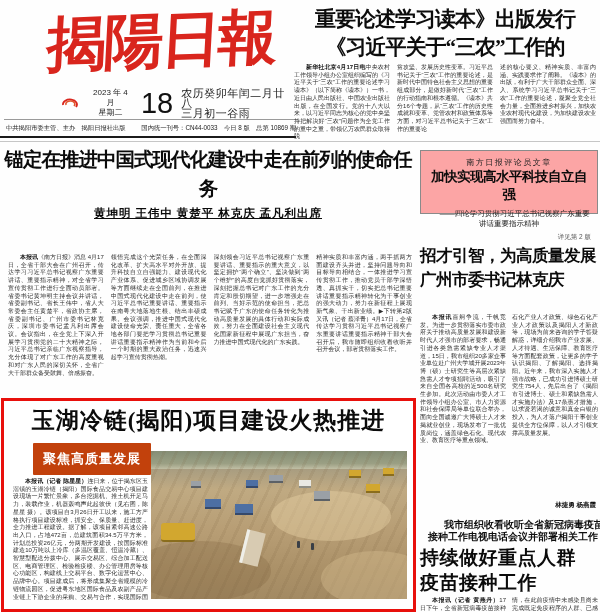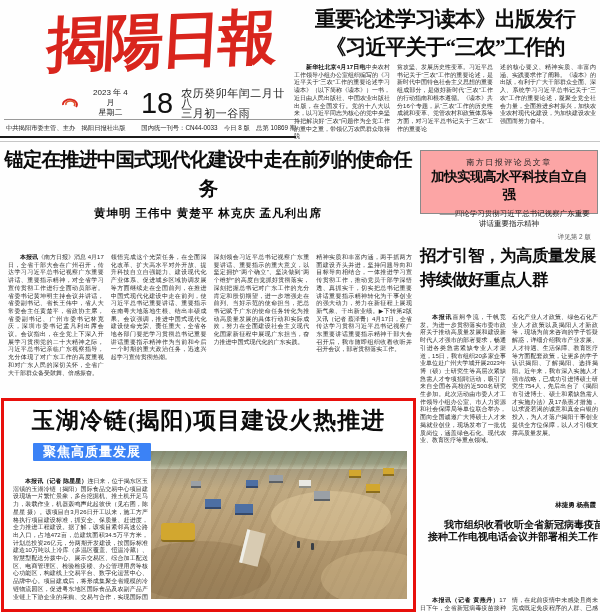--- a/index.html
+++ b/index.html
@@ -31,21 +31,21 @@
 
   
   .tr-head{position:absolute;left:292px;top:6px;width:306px;text-align:center;
       font-size:21px;font-weight:900;line-height:27.5px;color:#0c0c0c;letter-spacing:-1px;}
   .tr-body{position:absolute;left:294px;top:64px;width:302px;height:76px;}
 
   
   .main-head{position:absolute;left:0;top:145px;width:416px;text-align:center;color:#0b0b0b;}
   .main-kicker{font-size:13px;font-weight:bold;letter-spacing:0;}
   .main-h1{font-size:19.5px;font-weight:900;line-height:29px;letter-spacing:-1px;}
-  .main-byline{font-size:11.5px;font-weight:bold;letter-spacing:1px;margin-top:3px;}
+  .main-byline{font-size:11.5px;font-weight:bold;letter-spacing:1px;margin-top:3px;text-decoration:underline;}
   .main-body{position:absolute;left:8px;top:254px;width:404px;height:140px;}
 
   
   .commentary{position:absolute;left:420px;top:150px;width:178px;height:64px;
       border:1px solid #8a8a8a;box-sizing:border-box;padding:6px 6px 0 6px;background:#fca5a5;}
   .commentary-kicker{text-align:center;font-size:8px;letter-spacing:1.5px;color:#222;}
   .commentary-h{text-align:center;font-size:13.5px;font-weight:900;letter-spacing:-.5px;
       color:#0b0b0b;}
   .commentary-sub{font-size:7.5px;line-height:10px;margin-top:5px;text-indent:1.5em;color:#222;text-align:center;}
   .commentary-note{text-align:right;font-size:6.5px;color:#555;margin-top:4px;}
@@ -62,22 +62,22 @@
       line-height:11.5px;color:#101010;text-indent:1.6em;font-weight:bold;}
   .vaccine-h{position:absolute;left:420px;top:545px;width:178px;font-size:19px;
       font-weight:900;line-height:25px;color:#0b0b0b;letter-spacing:.5px;}
   .vaccine-body{position:absolute;left:420px;top:597px;width:178px;height:15px;}
 
   
   .yuhu-box{position:absolute;left:1px;top:398px;width:409px;height:208px;
       border:3px solid #e8100c;background:#fff;box-sizing:content-box;}
   .yuhu-h{margin-top:4px;text-align:center;font-size:23px;font-weight:900;
       letter-spacing:1px;color:#0b0b0b;}
-  .yuhu-badge{position:absolute;left:29px;top:42px;background:#3b82f6;color:#fff;
-      font-size:13px;font-weight:bold;letter-spacing:1px;padding:0 10px;border-radius:1px;}
+  .yuhu-badge{position:absolute;left:29px;top:42px;background:#c2410c;color:#fff;
+      font-size:13px;font-weight:bold;letter-spacing:1px;padding:7px 10px;border-radius:1px;}
   .yuhu-body{position:absolute;left:9px;top:77px;width:135px;height:122px;}
   .yuhu-body p{text-indent:2em;margin:0;height:100%;overflow:hidden;}
 
   
   .photo{position:absolute;left:147px;top:50px;width:256px;height:148px;overflow:hidden;
       background:linear-gradient(180deg,#8e9480 0%,#a39a80 9%,#c0aa82 26%,#b79d74 55%,#aa9067 82%,#a38a63 100%);}
   .photo .haze{position:absolute;left:0;top:0;width:100%;height:18px;
       background:linear-gradient(180deg,#848d74,#9aa084 70%,#c3c2a8);opacity:.9;}
   .photo .tracks{position:absolute;inset:0;
       background:repeating-linear-gradient(115deg,rgba(120,95,60,.12) 0 3px,rgba(0,0,0,0) 3px 11px);}
@@ -146,29 +146,33 @@
 
   <div class="commentary">
     <div class="commentary-kicker">南方日报评论员文章</div>
     <div class="commentary-h serif">加快实现高水平科技自立自强</div>
     <div class="commentary-sub serif">——四论学习贯彻习近平总书记视察广东重要讲话重要指示精神</div>
     <div class="commentary-note">详见第 2 版</div>
   </div>
 
   <div class="talent-h serif">
     <div>招才引智，为高质量发展</div>
-    <div>持续做好重点人群</div>
+    <div>广州市委书记林克庆</div>
   </div>
   <div class="talent-body bodytext cols" style="height:184px;gap:6px;">
     <p><span class="lead">本报讯</span><span>百舸争流，千帆竞发。为进一步贯彻落实市委市政府关于推动高质量发展和建设新时代人才强市的部署要求，畅通引进各类急需紧缺专业人才渠道，15日，我市组织20多家企事业单位赴广州大学城开展2023年博（硕）士研究生等高层次紧缺急需人才专项招聘活动，吸引了来自全国各高校的近500名研究生参加。此次活动由市委人才工作领导小组办公室、市人力资源和社会保障局等单位联合举办，面向全国诚邀广大博硕士人才来揭就业创业，现场发布了一批优质岗位，涵盖绿色石化、现代农业、教育医疗等重点领域。</span></p>
     <p style="text-indent:0;"><span>石化产业人才政策、绿色石化产业人才政策以及揭阳人才新政等，现场为前来咨询的学子答疑解惑，详细介绍我市产业发展、人才待遇、生活保障、教育医疗等方面配套政策，让更多的学子认识揭阳、了解揭阳、选择揭阳。近年来，我市深入实施人才强市战略，已成功引进博硕士研究生754人，先后出台了《揭阳市引进博士、硕士和紧缺急需人才实施办法》及17条惠才措施，以求贤若渴的诚意和真金白银的投入，为人才落户揭阳干事创业提供全方位保障，以人才引领支撑高质量发展。</span></p>
   </div>
   <div class="talent-byline">林捷勇 杨燕霞</div>
 
   <div class="vaccine-kicker serif">我市组织收看收听全省新冠病毒疫苗接种工作电视电话会议并部署相关工作</div>
+  <div class="vaccine-h serif">
+    <div>持续做好重点人群</div>
+    <div>疫苗接种工作</div>
+  </div>
   <div class="vaccine-body bodytext cols" style="height:15px;gap:6px;">
     <p><span class="lead">本报讯（记者 黄燕丹）</span><span>17日下午，全省新冠病毒疫苗接种工作电视电话会议召开，对全省疫苗接种工作进行全面部署。我市设分会场组织收看收听，并就贯彻落实会议精神、做好我市重点人群疫苗接种工作进行部署。</span></p>
     <p style="text-indent:0;"><span>情，在此前疫情中未感染且尚未完成既定免疫程序的人群、已感染且尚未完成基础免疫的人群等重点人群，进一步强化自身免疫能力，科学推进疫苗接种，织牢织密疫情防控网。</span></p>
   </div>
 
   <div class="yuhu-box">
     <div class="yuhu-h serif">玉湖冷链(揭阳)项目建设火热推进</div>
     <div class="yuhu-badge">聚焦高质量发展</div>
 
     <div class="yuhu-body bodytext">

